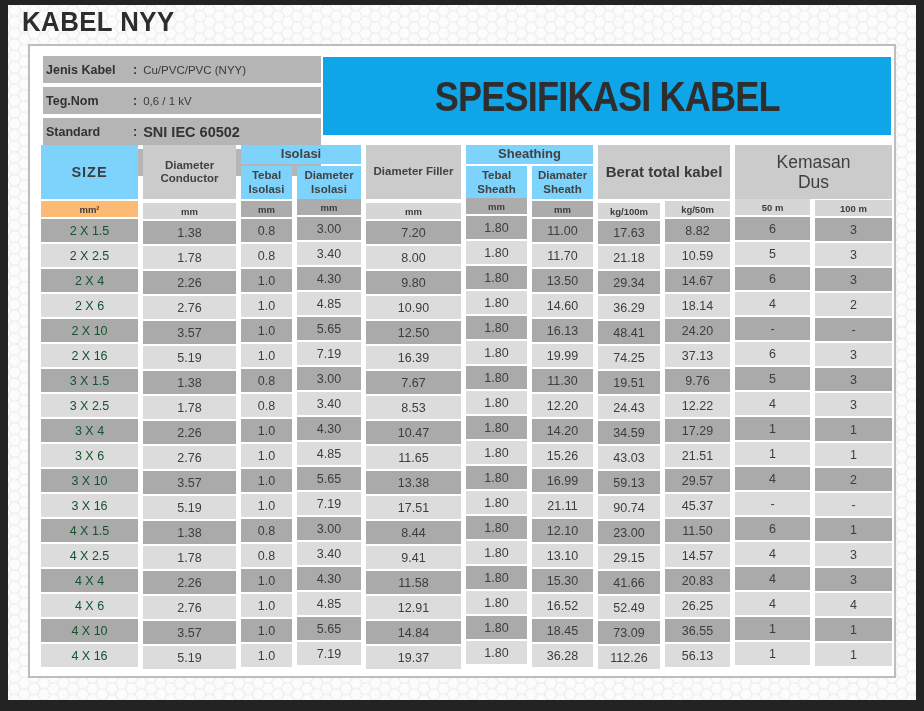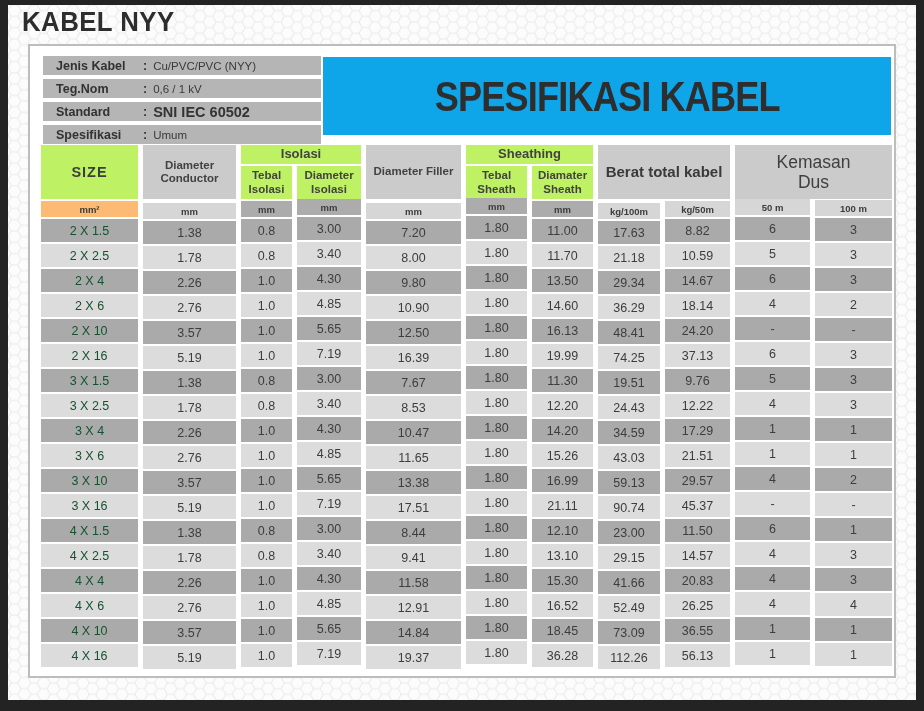--- a/index.html
+++ b/index.html
@@ -16,21 +16,21 @@
     white-space:nowrap;
   }
 
   .panel {
     position:absolute; left:20px; top:39px; width:868px; height:634px;
     background:#ffffff; border:2px solid #bdbdbd;
   }
 
   
   .info-box { position:absolute; left:13px; top:10px; width:278px; display:flex; flex-direction:column; gap:4px; }
-  .info-row { background:#b5b5b5; height:19px; display:flex; align-items:center; padding-left:13px; }
+  .info-row { background:#b5b5b5; height:27px; display:flex; align-items:center; padding-left:3px; }
   .info-label { font-weight:bold; font-size:12.5px; color:#323232; width:87px; flex:0 0 auto; }
   .info-sep { font-weight:bold; font-size:12.5px; color:#323232; margin-right:6px; }
   .info-value { font-size:11.5px; color:#3a3a3a; white-space:nowrap; }
   .info-row.emph .info-value { font-size:14.5px; font-weight:bold; color:#333333; }
 
   
   .spec-panel {
     position:absolute; left:293px; top:11px; width:568px; height:78px;
     background:#0ea5e9; display:flex; align-items:center; justify-content:center;
   }
@@ -39,21 +39,21 @@
     transform:scaleX(.84); letter-spacing:-1px;
   }
 
   
   #spec-table {
     position:absolute; left:6px; top:97px; width:861px;
     border-collapse:separate; border-spacing:5px 2px; table-layout:fixed;
   }
   #spec-table th, #spec-table td { padding:0; text-align:center; vertical-align:middle; }
 
-  .h-dark { background:#bef264; }
+  .h-dark { background:#7dd3fc; }
   .h-light { background:#cbcbcb; }
   th { font-weight:bold; color:#424242; font-size:11.5px; line-height:1.15; }
   tr.grp-row th { height:19px; }
   tr.sub-row th { height:33px; }
   th.one { height:54px;margin-left:24px; }
   th.size-h { font-size:14.5px; letter-spacing:1px; color:#3d3d3d; }
   th.grp { font-size:13px; }
   th.berat { font-size:15px; color:#3a3a3a; }
   th.kemasan { font-weight:normal; }
   .kemasan-inner { display:inline-block; max-width:92px; font-size:17.5px; color:#3f3f3f; line-height:1.15; }

